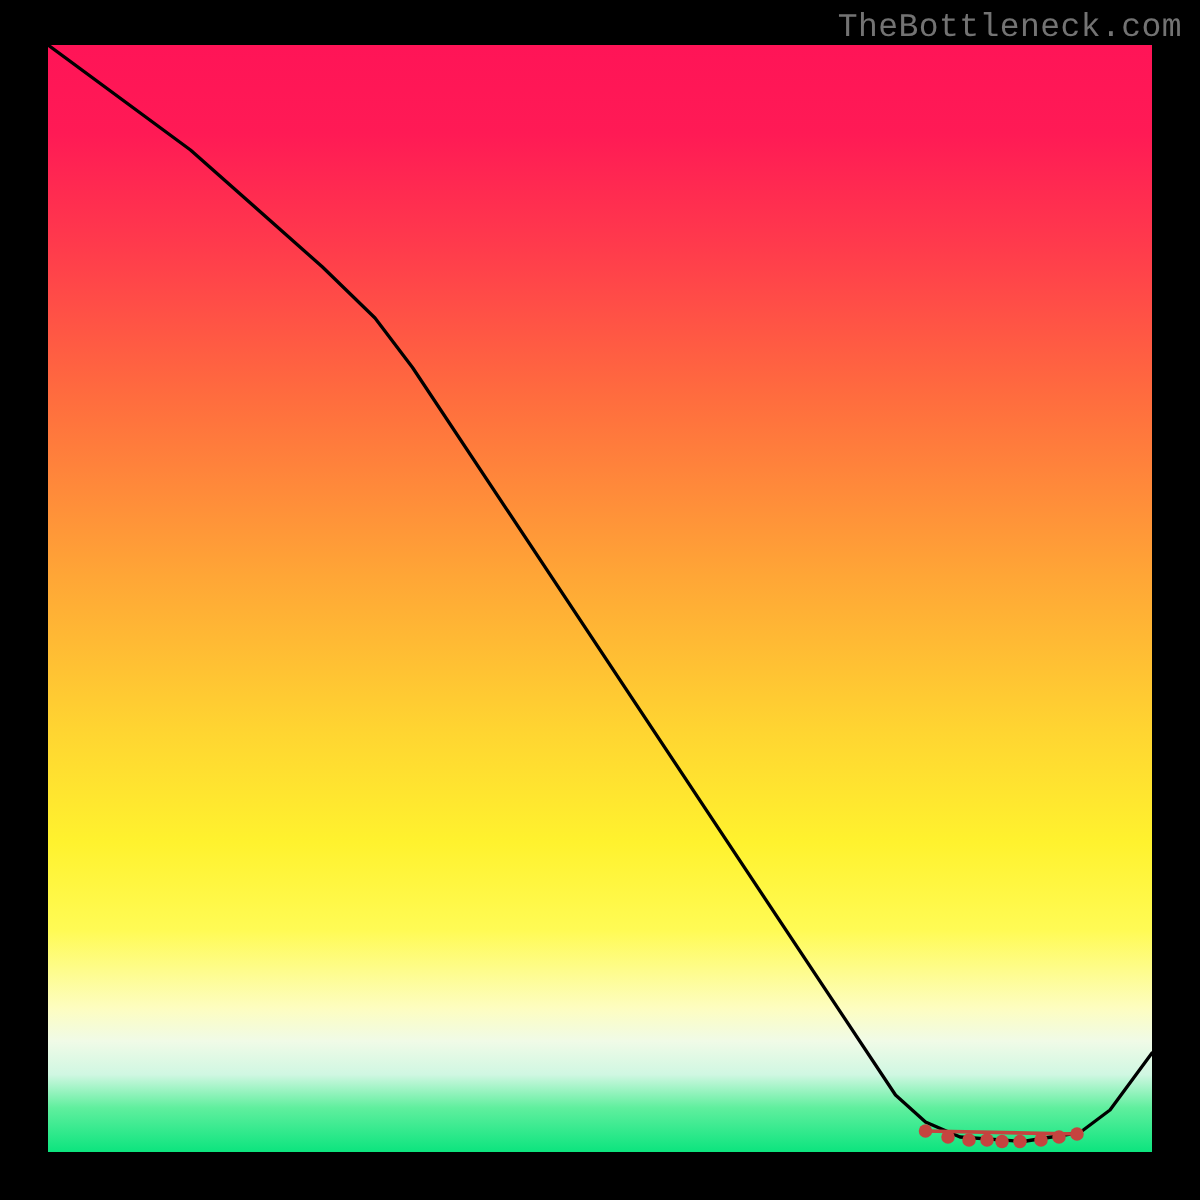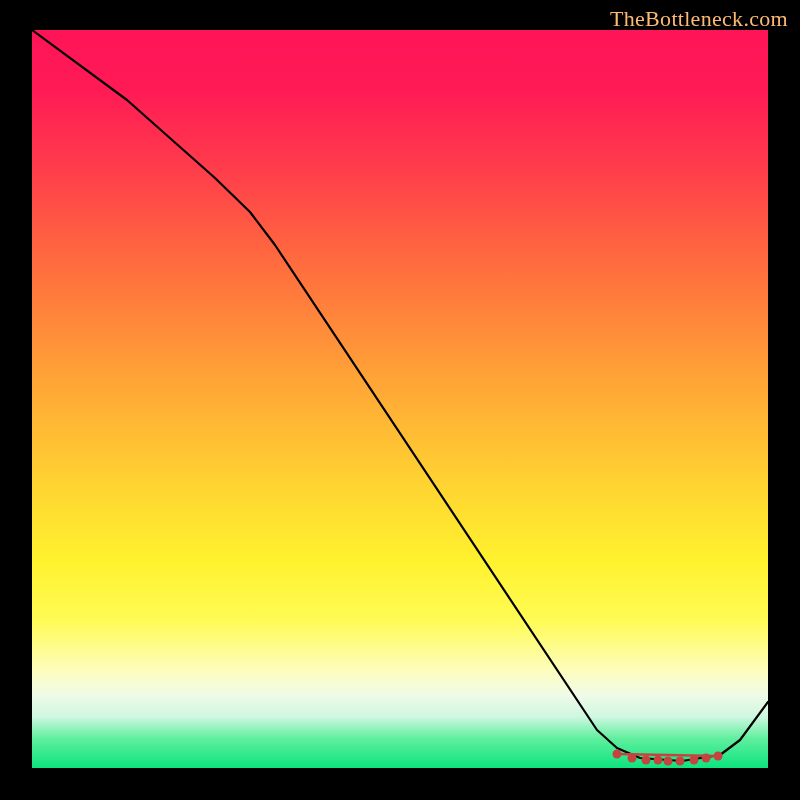--- a/index.html
+++ b/index.html
@@ -13,23 +13,23 @@
   .frame {
     position: relative;
     width: 800px;
     height: 800px;
     background: #000;
   }
   .watermark {
     position: absolute;
     top: 6px;
     right: 12px;
-    font-family: Liberation Serif, serif;
+    font-family: Liberation Mono, monospace;
     font-size: 22px;
-    color: #fdba74;
+    color: #737373;
     letter-spacing: 0.3px;
     user-select: none;
   }
   .plot {
     position: absolute;
     left: 32px;
     top: 30px;
     width: 736px;
     height: 738px;
     

